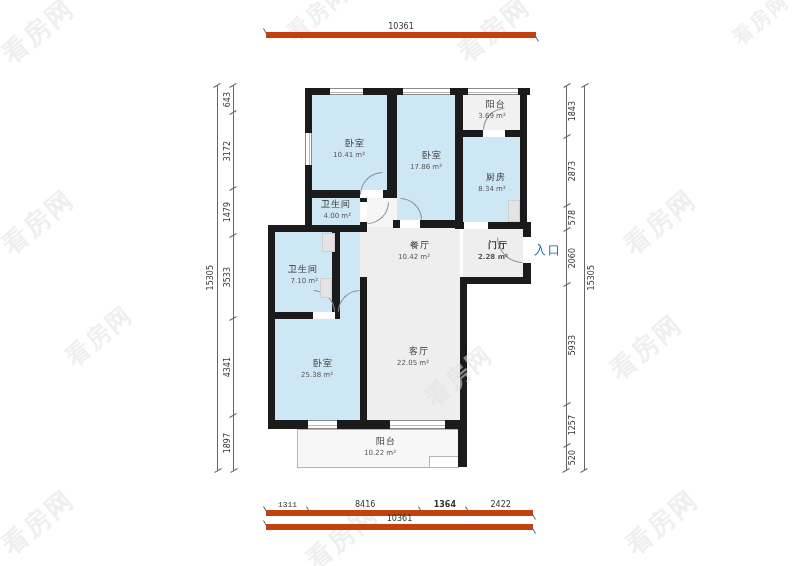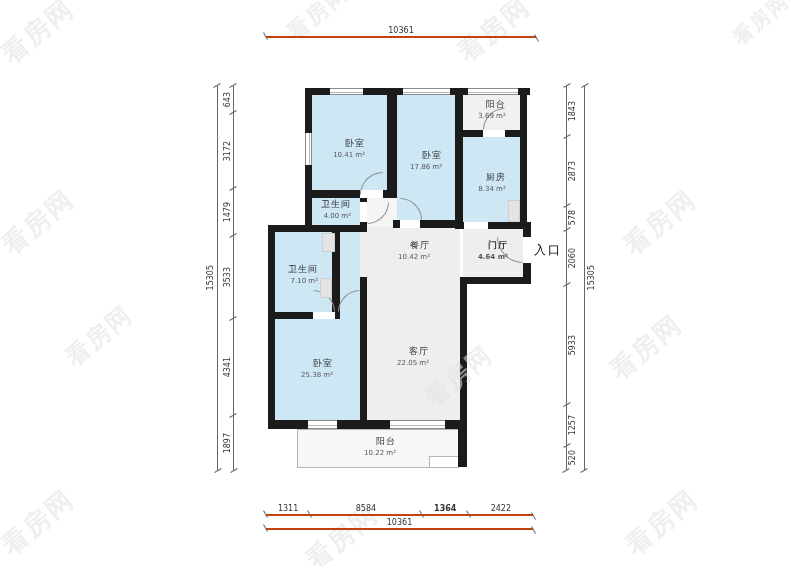--- a/index.html
+++ b/index.html
@@ -15,24 +15,24 @@
   .arc{position:absolute;box-sizing:border-box;border:1px solid #8f8f8f;background:transparent;}
   .arc.tl{border-radius:100% 0 0 0;border-color:#8f8f8f transparent transparent #8f8f8f;}
   .arc.tr{border-radius:0 100% 0 0;border-color:#8f8f8f #8f8f8f transparent transparent;}
   .arc.bl{border-radius:0 0 0 100%;border-color:transparent transparent #8f8f8f #8f8f8f;}
   .arc.br{border-radius:0 0 100% 0;border-color:transparent #8f8f8f #8f8f8f transparent;}
   .fixture{position:absolute;background:#e4e4e4;border:1px solid #cfcfcf;box-sizing:border-box;}
   .rail{position:absolute;background:#f7f7f7;border:1px solid #b5b5b5;box-sizing:border-box;}
   .room-label{position:absolute;transform:translate(-50%,-50%);text-align:right;white-space:nowrap;z-index:30;}
   .room-label .rname{display:block;font-size:9px;color:#333;letter-spacing:1px;}
   .room-label .rarea{display:block;font-size:7px;color:#555;margin-top:1px;}
-  .entry-label{position:absolute;font-size:12px;color:#000000;letter-spacing:2px;z-index:30;}
+  .entry-label{position:absolute;font-size:12px;color:#0369a1;letter-spacing:2px;z-index:30;}
   
   .dim-h{position:absolute;display:flex;align-items:flex-end;z-index:20;}
-  .dim-h .seg{position:relative;border-bottom:2px solid #c2410c;box-sizing:border-box;}
+  .dim-h .seg{position:relative;border-bottom:6px solid #c2410c;box-sizing:border-box;}
   .dim-h .seg span{display:block;text-align:center;font-size:8px;color:#333;line-height:9px;padding-bottom:1px;}
   .dim-h .seg::before{content:'';position:absolute;left:-1px;bottom:-4px;width:1px;height:8px;background:#666;transform:rotate(-30deg);}
   .dim-h::after{content:'';position:absolute;right:-1px;bottom:-4px;width:1px;height:8px;background:#666;transform:rotate(-30deg);}
   .dim-v{position:absolute;display:flex;flex-direction:column;z-index:20;}
   .dim-v .seg{position:relative;box-sizing:border-box;display:flex;align-items:center;justify-content:center;}
   .dim-v.line-right .seg{border-right:1px solid #666;}
   .dim-v.line-left .seg{border-left:1px solid #666;}
   .dim-v .seg span{writing-mode:vertical-rl;transform:rotate(180deg);font-size:8px;color:#333;}
   .dim-v.line-right .seg::before{content:'';position:absolute;top:-1px;right:-4px;width:8px;height:1px;background:#666;transform:rotate(-30deg);}
   .dim-v.line-right::after{content:'';position:absolute;bottom:-1px;right:-4px;width:8px;height:1px;background:#666;transform:rotate(-30deg);}
@@ -141,21 +141,21 @@
   <div class="room-label" style="left:336px;top:209px;">
     <span class="rname">卫生间</span>
     <span class="rarea">4.00 m²</span>
   </div>
   <div class="room-label" style="left:414px;top:250px;">
     <span class="rname">餐厅</span>
     <span class="rarea">10.42 m²</span>
   </div>
   <div class="room-label" style="left:493px;top:250px;font-weight:bold;">
     <span class="rname">门厅</span>
-    <span class="rarea">4.64 m²</span>
+    <span class="rarea">2.28 m²</span>
   </div>
   <div class="room-label" style="left:303px;top:274px;">
     <span class="rname">卫生间</span>
     <span class="rarea">7.10 m²</span>
   </div>
   <div class="room-label" style="left:317px;top:368px;">
     <span class="rname">卧室</span>
     <span class="rarea">25.38 m²</span>
   </div>
   <div class="room-label" style="left:413px;top:356px;">
@@ -168,25 +168,25 @@
   </div>
 
   <div class="entry-label" style="left:534px;top:242px;">入口</div>
 
   <div class="dim-h" style="left:266px;top:24px;width:270px;height:14px;">
       <div class="seg" style="flex-grow: 10361;">
         <span>10361</span>
       </div>
     </div>
   <div class="dim-h" style="left:266px;top:502px;width:267px;height:14px;">
-      <div class="seg" style="flex-grow: 1311;">
+      <div class="seg" style="flex-grow: 1311; font-family: Liberation Mono, monospace;">
         <span>1311</span>
       </div>
       <div class="seg" style="flex-grow: 5024;">
-        <span>8584</span>
+        <span>8416</span>
       </div>
       <div class="seg" style="flex-grow: 1364; font-weight: bold;">
         <span>1364</span>
       </div>
       <div class="seg" style="flex-grow: 2422;">
         <span>2422</span>
       </div>
     </div>
   <div class="dim-h" style="left:266px;top:516px;width:267px;height:14px;">
       <div class="seg" style="flex-grow: 10361;">

